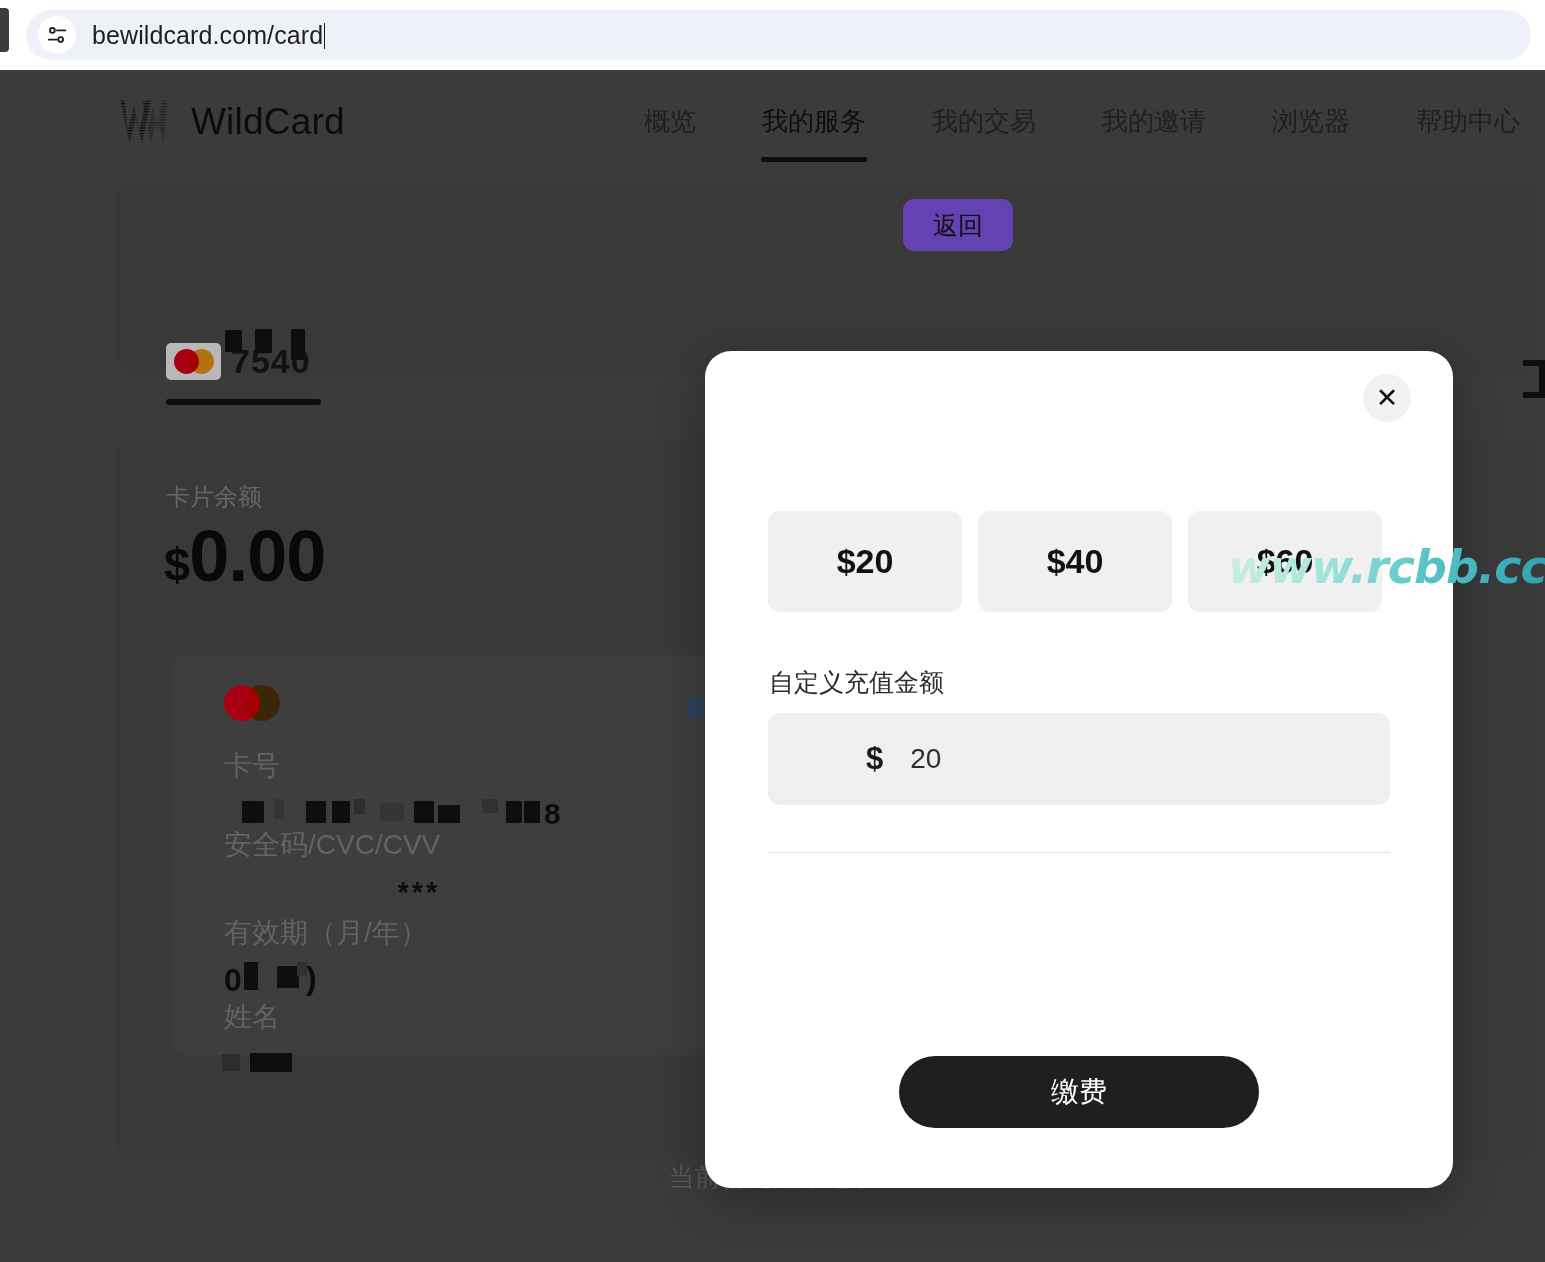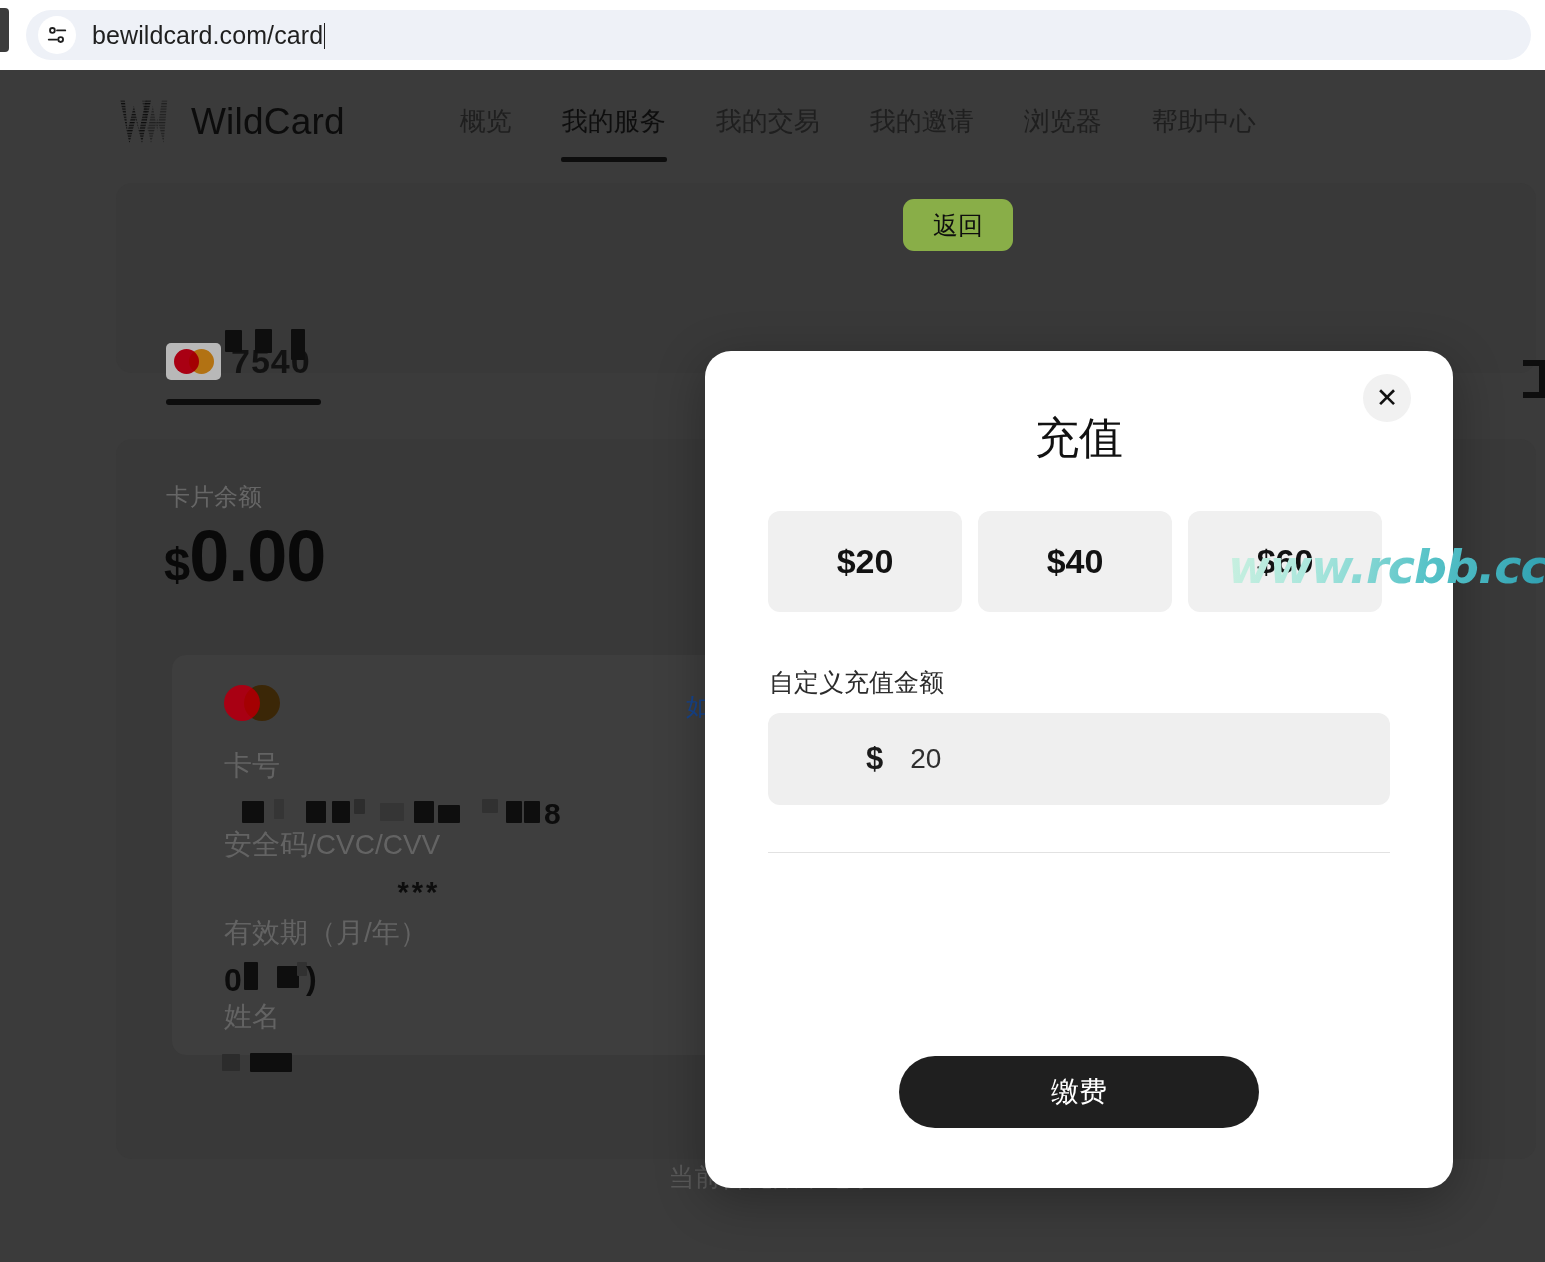--- a/index.html
+++ b/index.html
@@ -43,46 +43,46 @@
     position: absolute; left: 0; top: 70px; width: 1545px; height: 1192px;
     background: #525252; overflow: hidden;
   }
   .page-dim {
     position: absolute; inset: 0; background: rgba(0,0,0,0.28); z-index: 40;
   }
 
   
   .site-header {
     position: absolute; left: 0; top: 0; width: 1545px; height: 103px;
-    display: flex; align-items: center; z-index: 10;
+    display: flex; align-items: center; z-index: 10; justify-content: space-between;
   }
   .brand { display: flex; align-items: center; margin-left: 115px; }
   .brand-logo { width: 54px; height: 54px; }
   .brand-name {
     margin-left: 22px; font-size: 37px; color: #111; letter-spacing: 0.2px;
   }
-  .nav { display: flex; align-items: center; margin-left: 90px; gap: 0; }
+  .nav { display: flex; align-items: center; margin-left: 90px; gap: 16px; }
   .nav-item {
     position: relative; font-size: 26px; color: #2b2b2b;
     padding: 6px 25px; white-space: nowrap;
   }
   .nav-item.active { color: #141414; }
   .nav-item.active::after {
     content: ""; position: absolute; left: 24px; right: 24px; bottom: -17px;
     height: 5px; background: #131313; border-radius: 2px;
   }
 
   
   .top-panel {
     position: absolute; left: 116px; top: 113px; width: 1420px; height: 190px;
     background: #4f4f4f; border-radius: 16px; z-index: 5;
   }
   .back-btn {
     position: absolute; left: 903px; top: 129px; width: 110px; height: 52px;
-    background: #bef264; border-radius: 11px;
+    background: #8b5cf6; border-radius: 11px;
     display: flex; align-items: center; justify-content: center;
     font-size: 25px; color: #141414; z-index: 12;
   }
 
   
   .card-tab-row {
     position: absolute; left: 166px; top: 272px; z-index: 12;
     display: flex; align-items: center;
   }
   .mc-chip {
@@ -349,21 +349,20 @@
     </div>
 
     <div class="bill-empty">当前暂无账单记录</div>
     <div class="right-stub"></div>
 
     <div class="page-dim"></div>
   </div>
 
   <div class="modal">
     <div class="modal-close">✕</div>
-    <div class="modal-title">充值</div>
 
     <div class="preset-row">
       <div class="preset-btn">$20</div>
       <div class="preset-btn">$40</div>
       <div class="preset-btn">$60</div>
     </div>
 
     <div class="custom-label">自定义充值金额</div>
     <div class="amount-input">
       <span class="amount-cur">$</span>

